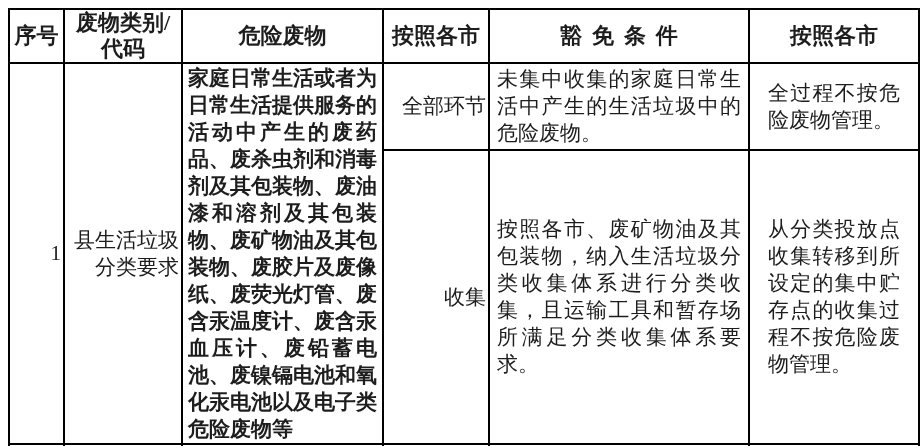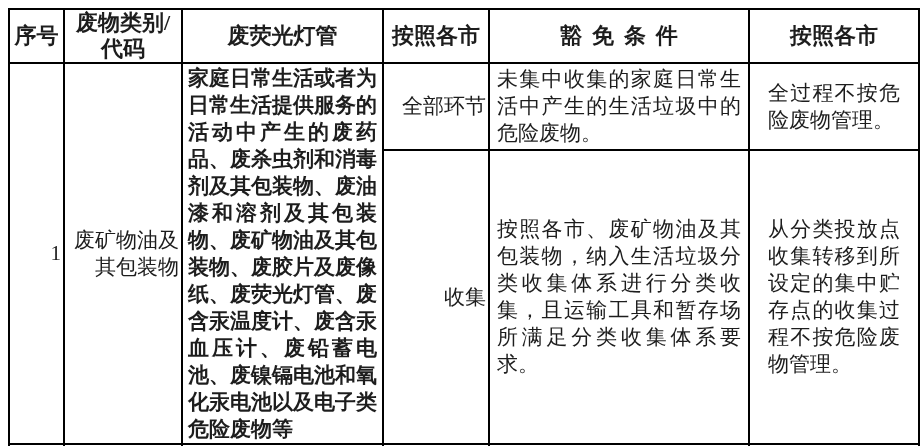--- a/index.html
+++ b/index.html
@@ -75,29 +75,29 @@
       <col style="width:201px">
       <col style="width:106px">
       <col style="width:260px">
       <col style="width:170px">
     </colgroup>
 
     <tbody>
         <tr class="r-header">
       <th>序号</th>
       <th>废物类别/代码</th>
-      <th>废荧光灯管</th>
+      <th>危险废物</th>
       <th>按照各市</th>
       <th class="th-spaced">豁免条件</th>
       <th>按照各市</th>
     </tr>
 
     <tr class="r-sub-a">
       <td rowspan="2" class="cell-center">1</td>
-      <td rowspan="2" class="cell-center">废矿物油及其包装物</td>
+      <td rowspan="2" class="cell-center">县生活垃圾分类要求</td>
       <td rowspan="2" class="cell-justify cell-hazard">家庭日常生活或者为日常生活提供服务的活动中产生的废药品、废杀虫剂和消毒剂及其包装物、废油漆和溶剂及其包装物、废矿物油及其包装物、废胶片及废像纸、废荧光灯管、废含汞温度计、废含汞血压计、废铅蓄电池、废镍镉电池和氧化汞电池以及电子类危险废物等</td>
       <td class="cell-center">全部环节</td>
       <td class="cell-justify cell-condition">未集中收集的家庭日常生活中产生的生活垃圾中的危险废物。</td>
       <td class="cell-justify cell-content">全过程不按危险废物管理。</td>
     </tr>
 
     <tr class="r-sub-b">
       <td class="cell-center">收集</td>
       <td class="cell-justify cell-condition">按照各市、废矿物油及其包装物，纳入生活垃圾分类收集体系进行分类收集，且运输工具和暂存场所满足分类收集体系要求。</td>
       <td class="cell-justify cell-content">从分类投放点收集转移到所设定的集中贮存点的收集过程不按危险废物管理。</td>

